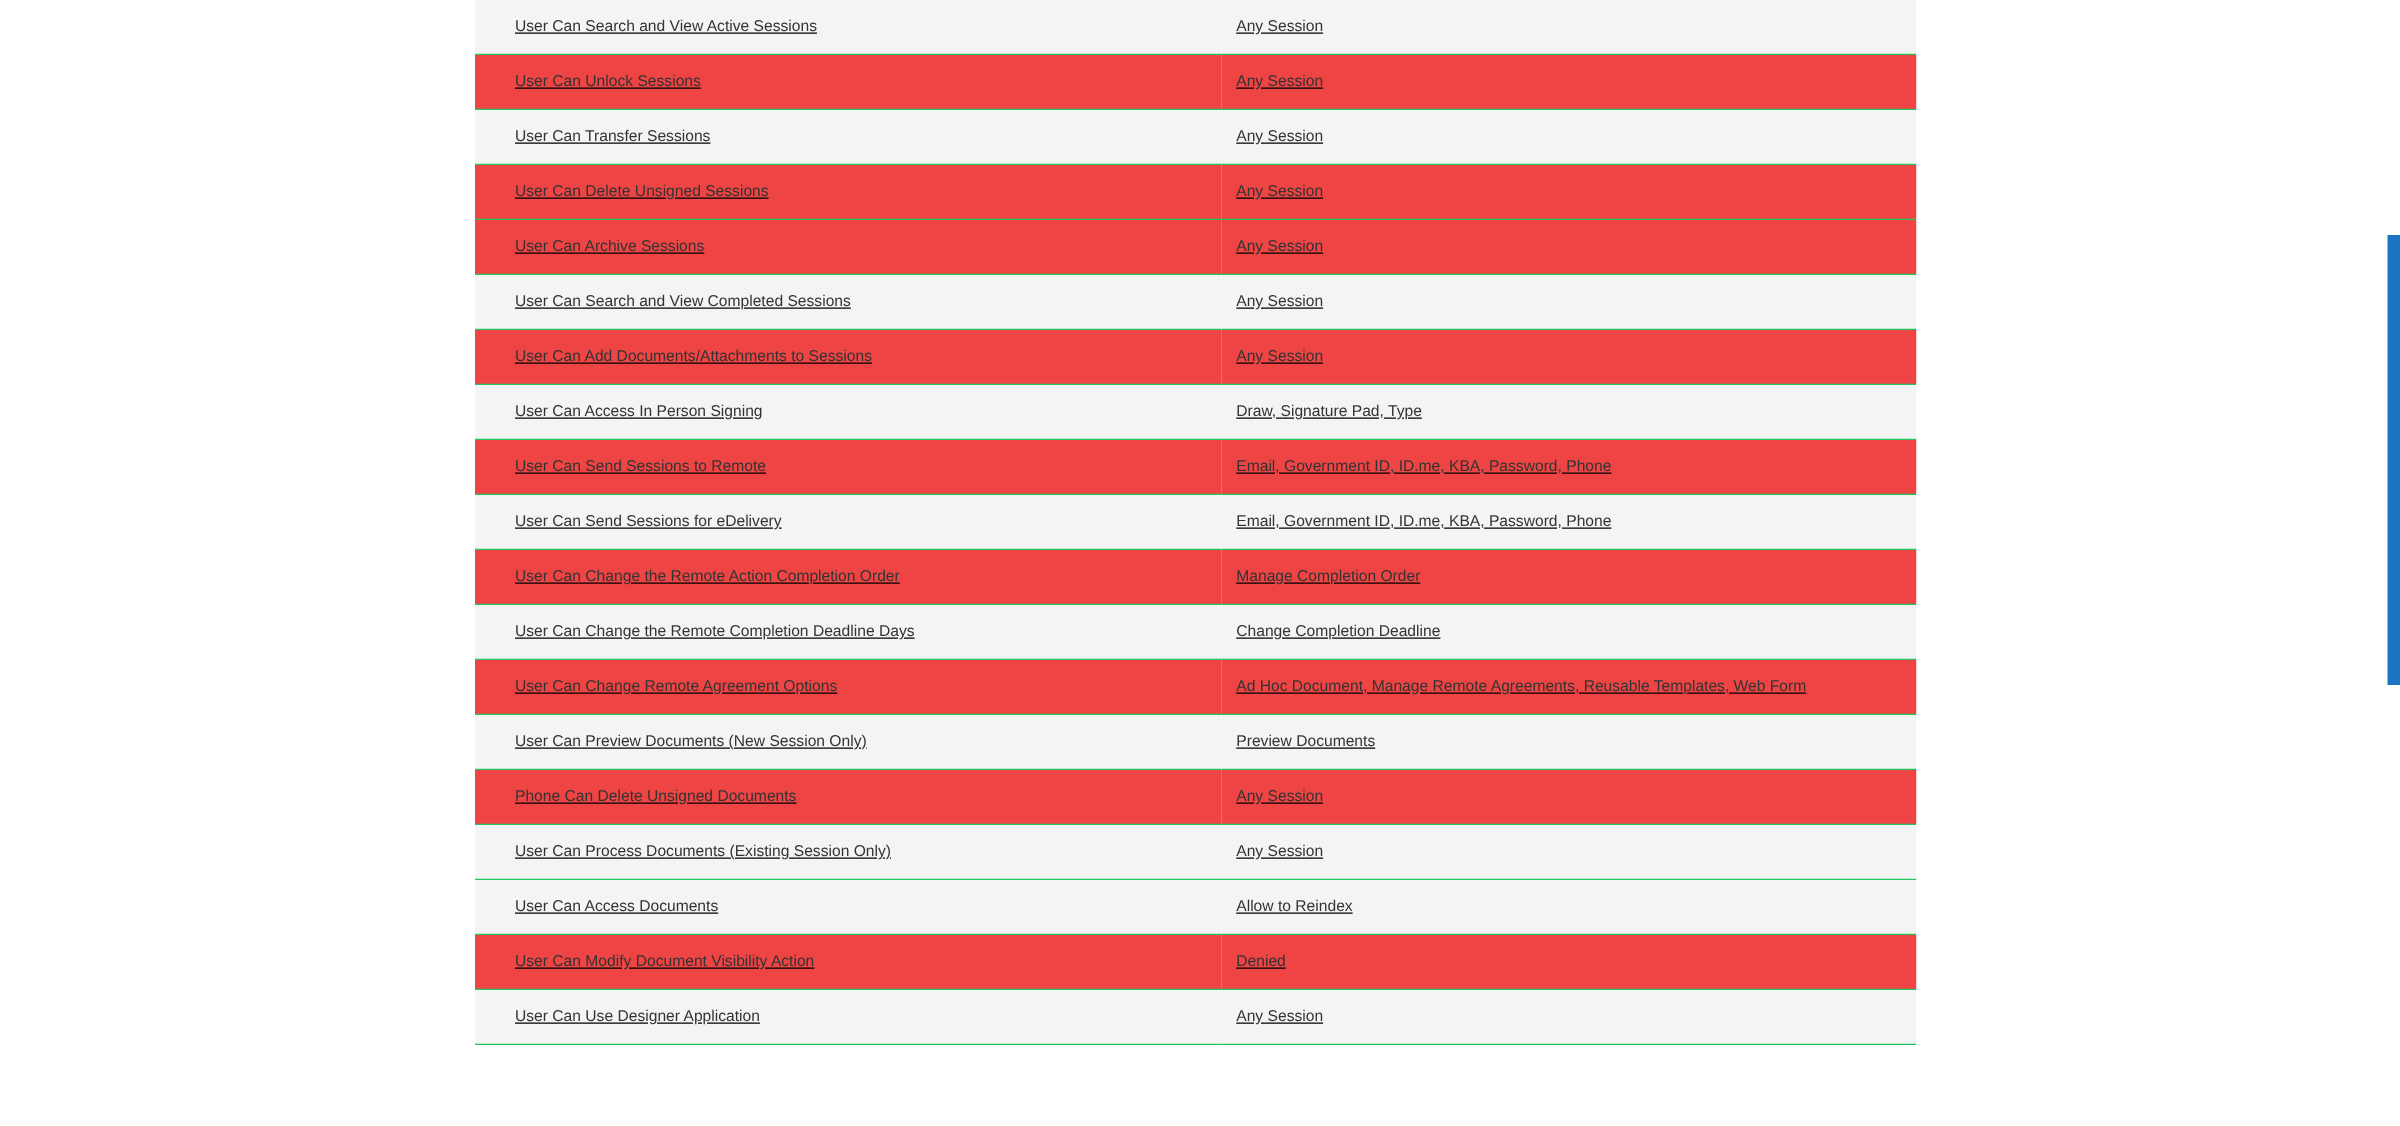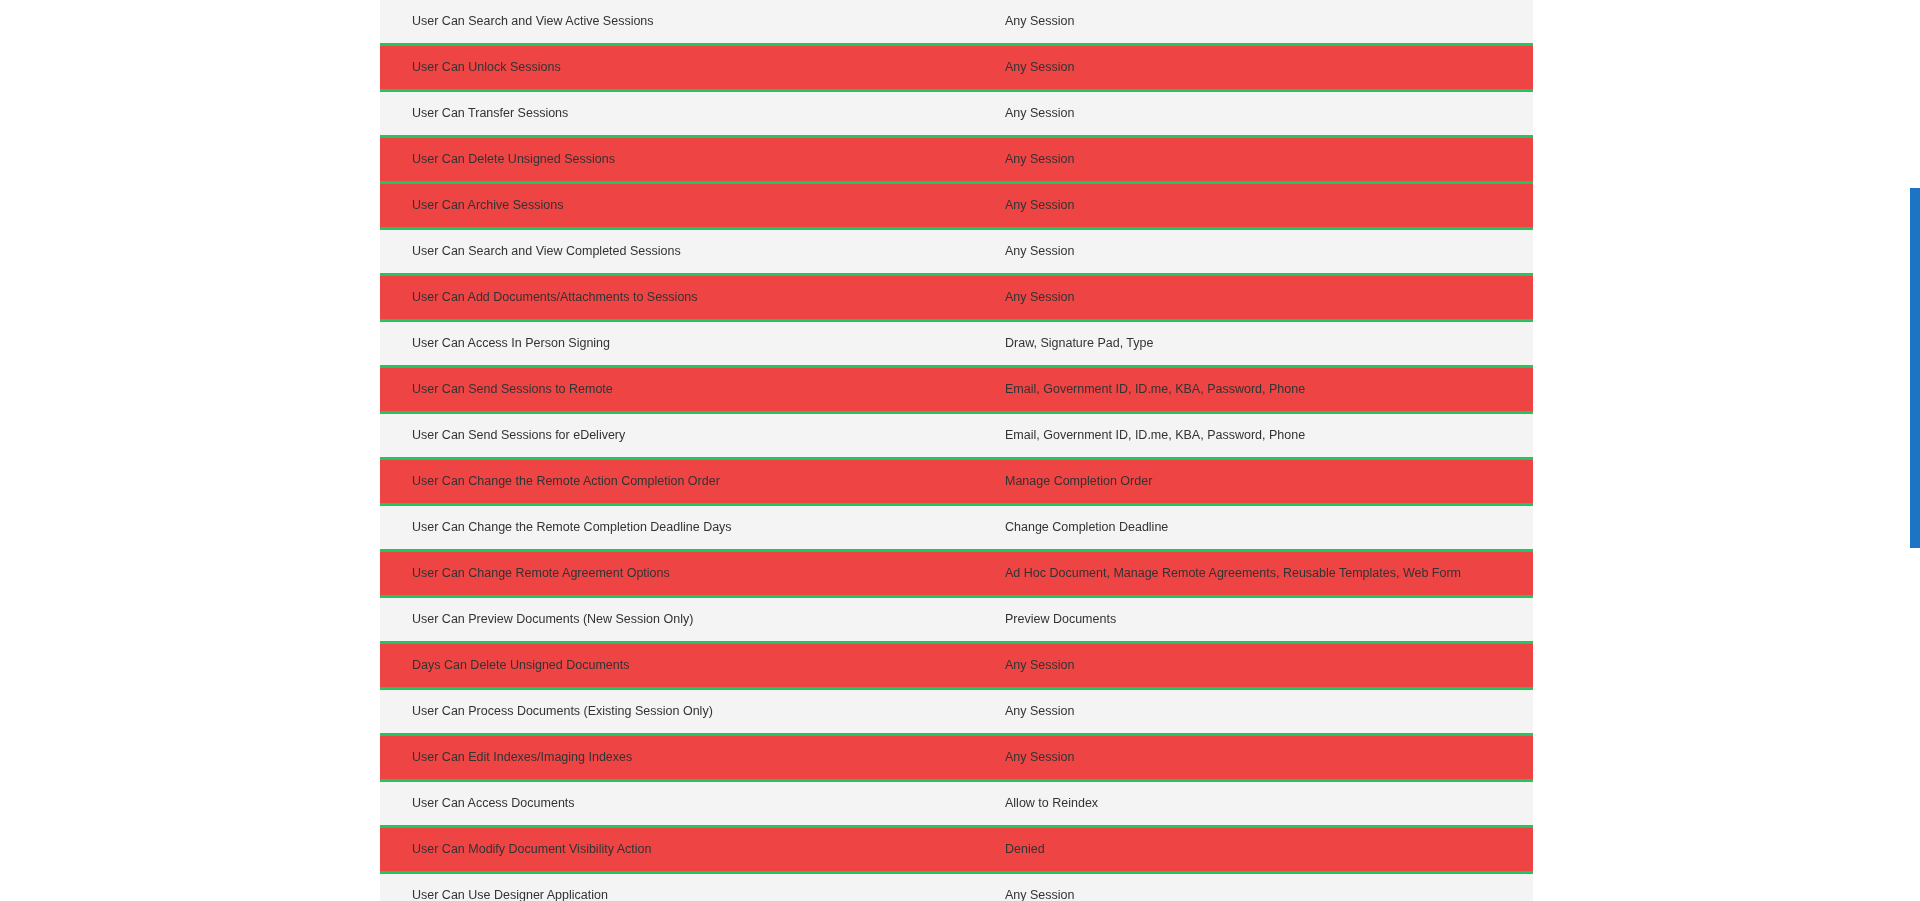--- a/index.html
+++ b/index.html
@@ -32,21 +32,22 @@
   .perm-table {
     position: absolute;
     left: 380px;
     top: 0;
     width: 1147px;
     border-collapse: collapse;
     table-layout: fixed;
   }
 
   .perm-table tr {
-    border-bottom: 3px solid #22c55e;
+    border-bottom: 1px solid #22c55e;
+    text-decoration: underline;
   }
 
   .perm-table td {
     padding: 8px 10px 9px 32px;
     font-size: 12.5px;
     line-height: 26px;
     color: #333333;
     vertical-align: top;
     font-family: "Liberation Sans", sans-serif;
   }
@@ -62,21 +63,20 @@
 
   .perm-table tr.odd {
     background: #f4f4f4;
   }
   .perm-table tr.even {
     background: #ef4444;
   }
 
   .value-line {
     display: block;
-    margin-left: 16px;
   }
 
   
   .right-gutter {
     position: absolute;
     left: 1533px;
     top: 0;
     width: 387px;
     height: 901px;
     background: #ffffff;
@@ -198,33 +198,27 @@
               <span class="value-line">Ad Hoc Document, Manage Remote Agreements, Reusable Templates, Web Form</span>
             </td>
           </tr>
           <tr class="odd">
             <td class="col-name">User Can Preview Documents (New Session Only)</td>
             <td class="col-value">
               <span class="value-line">Preview Documents</span>
             </td>
           </tr>
           <tr class="even">
-            <td class="col-name">Days Can Delete Unsigned Documents</td>
+            <td class="col-name">Phone Can Delete Unsigned Documents</td>
             <td class="col-value">
               <span class="value-line">Any Session</span>
             </td>
           </tr>
           <tr class="odd">
             <td class="col-name">User Can Process Documents (Existing Session Only)</td>
-            <td class="col-value">
-              <span class="value-line">Any Session</span>
-            </td>
-          </tr>
-          <tr class="even">
-            <td class="col-name">User Can Edit Indexes/Imaging Indexes</td>
             <td class="col-value">
               <span class="value-line">Any Session</span>
             </td>
           </tr>
           <tr class="odd">
             <td class="col-name">User Can Access Documents</td>
             <td class="col-value">
               <span class="value-line">Allow to Reindex</span>
             </td>
           </tr>

